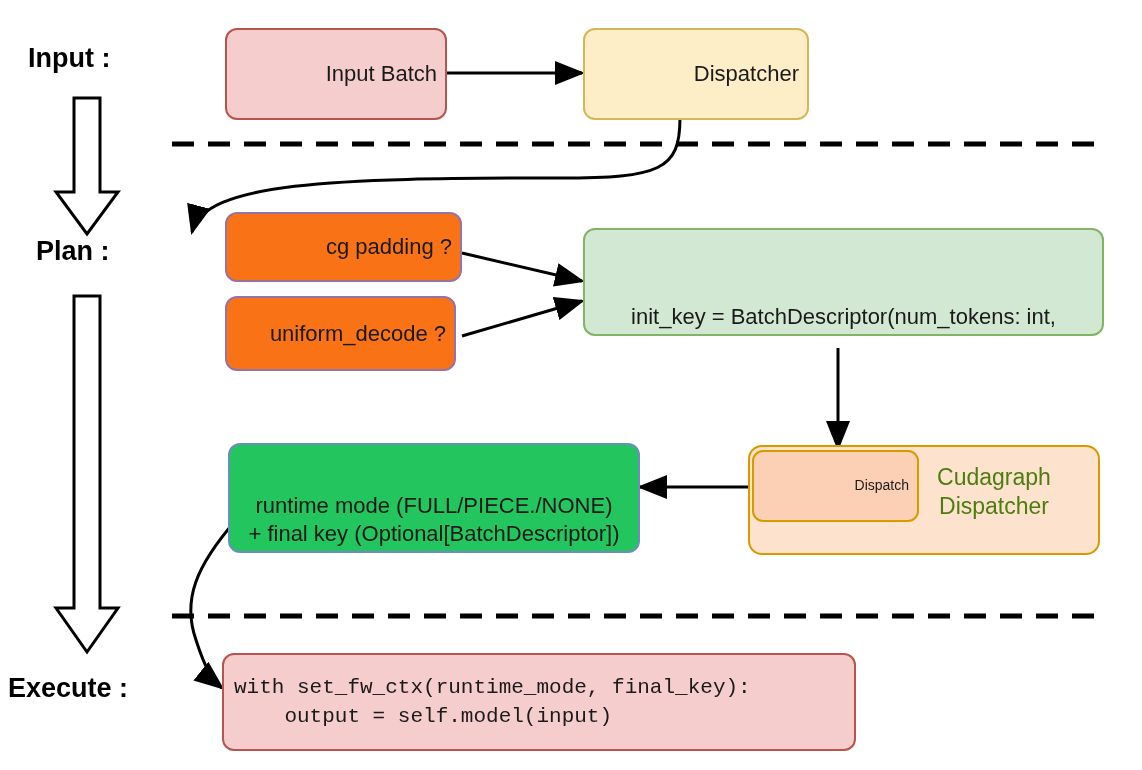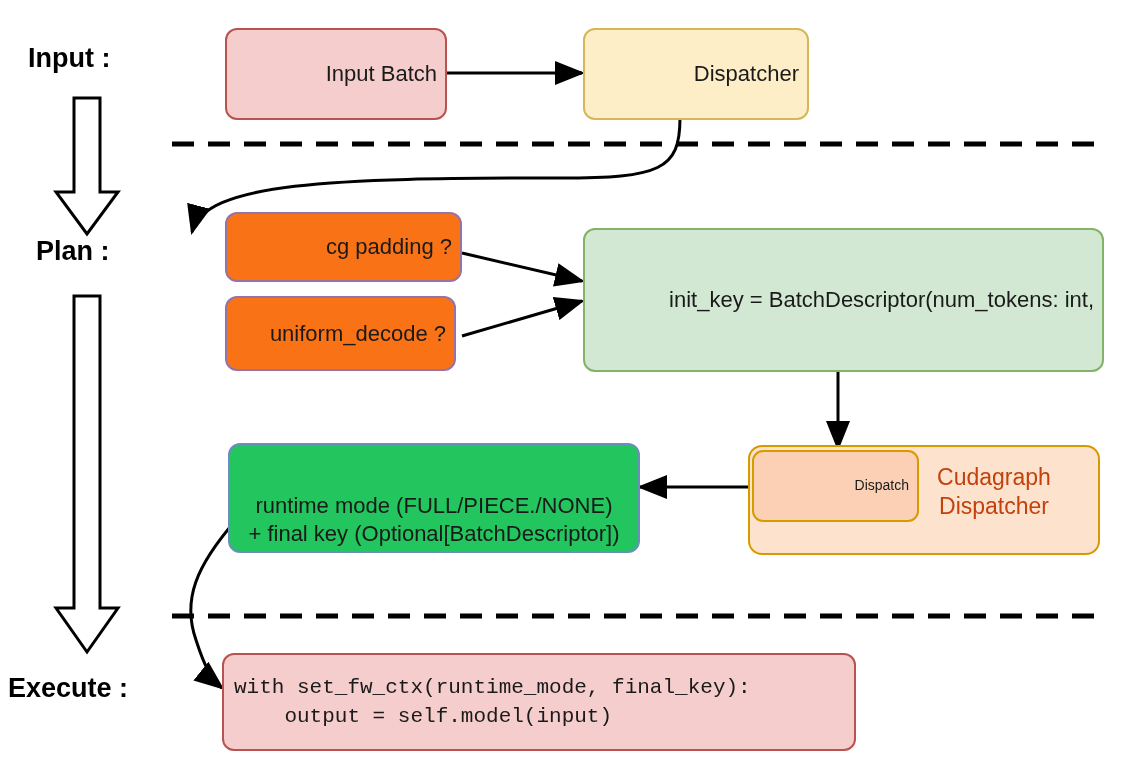--- a/index.html
+++ b/index.html
@@ -64,21 +64,21 @@
   .node-orange-inner  { background:#fbd0b5; border-color:#d79b00; }
   .node-code          { background:#f5cdcd; border-color:#b85450; }
   .node-orange-outer  { align-items: flex-start; }
   .outer-label {
     position: absolute;
     right: 14px;
     top: 16px;
     width: 180px;
     text-align: center;
     font-size: 23px;
-    color: #c2410c;
+    color: #4d7c0f;
     line-height: 1.25;
   }
 </style>
 </head>
 <body>
 
 <div id="stage">
 
   <svg id="edges" viewBox="0 0 1142 770" xmlns="http://www.w3.org/2000/svg">
     <defs>
@@ -125,21 +125,21 @@
   </div>
 
   <div class="node node-purple" style="left:225px; top:212px; width:237px; height:70px;">
     <span>cg padding ?</span>
   </div>
 
   <div class="node node-purple" style="left:225px; top:296px; width:231px; height:75px;">
     <span>uniform_decode ?</span>
   </div>
 
-  <div class="node node-green" style="left:583px; top:228px; width:521px; height:144px; flex-direction:row;">
+  <div class="node node-green" style="left:583px; top:228px; width:521px; height:108px; flex-direction:column;">
     <span>init_key = BatchDescriptor(num_tokens: int,</span>
   </div>
 
   <div class="node node-blue" style="left:228px; top:443px; width:412px; height:110px; flex-direction:column;">
     <span>runtime mode (FULL/PIECE./NONE)</span>
     <span>+ final key (Optional[BatchDescriptor])</span>
   </div>
 
   <div class="node node-orange-outer" style="left:748px; top:445px; width:352px; height:110px; border-radius:14px;">
     <div class="outer-label" style="white-space:pre-line;">Cudagraph

